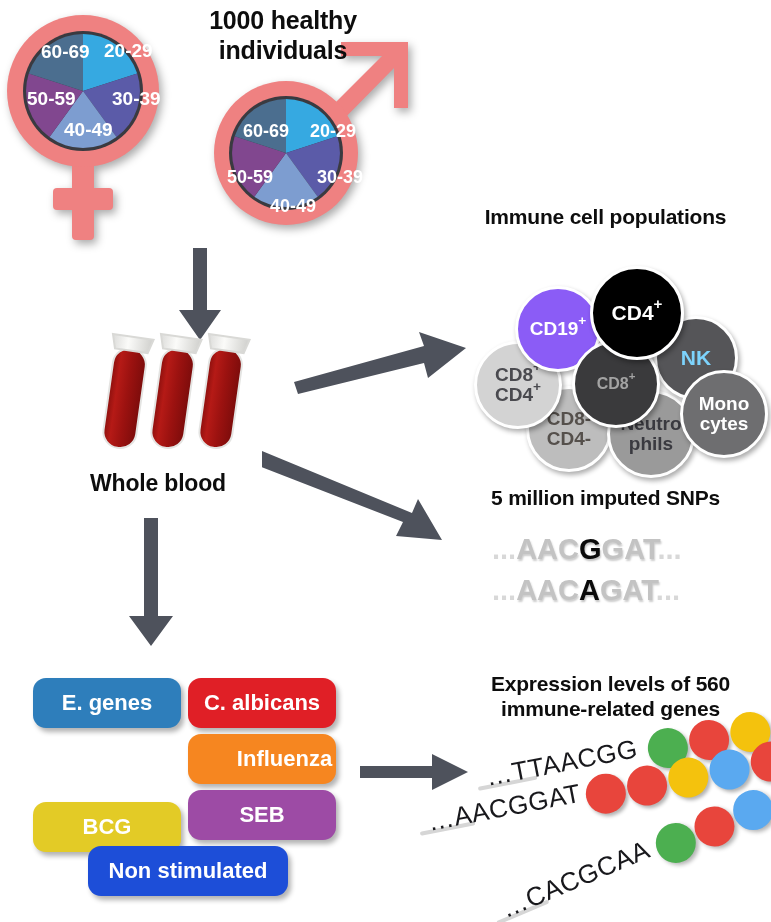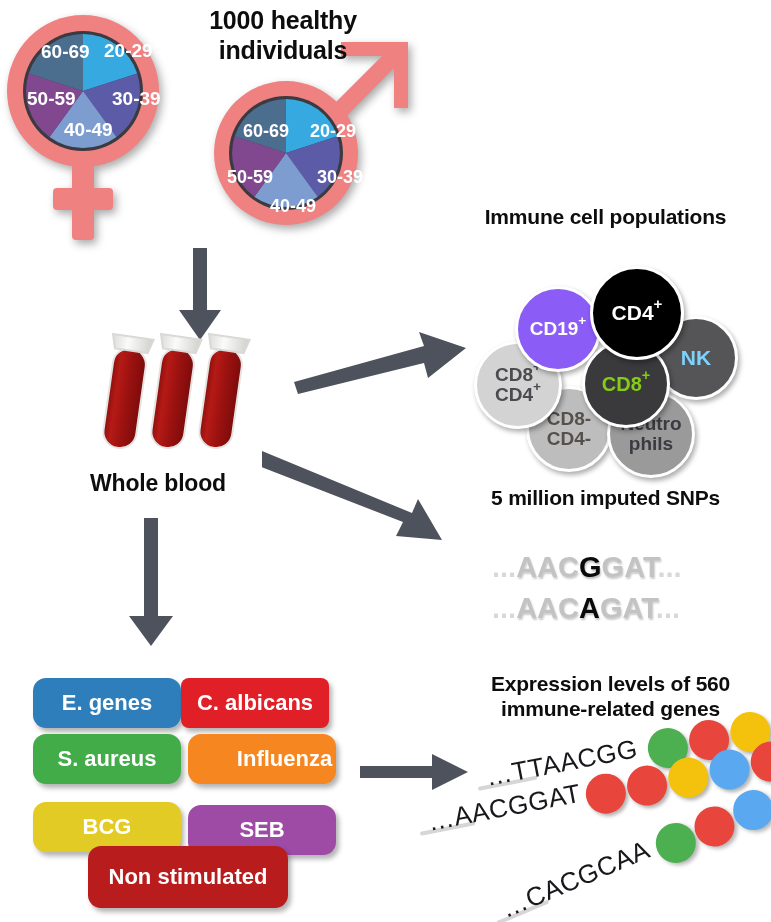--- a/index.html
+++ b/index.html
@@ -28,21 +28,21 @@
   .cell{position:absolute;border-radius:50%;border:3px solid #ffffff;
         display:flex;align-items:center;justify-content:center;
         text-align:center;font-weight:bold;line-height:1.04;
         box-shadow:2px 3px 5px rgba(0,0,0,0.33);box-sizing:border-box;}
   .cell span{display:block;}
   .cell sup{font-size:0.72em;line-height:0;position:relative;top:-0.22em;}
 
   
   .snpline{position:absolute;font-family:"Liberation Sans","DejaVu Sans",sans-serif;
            font-size:29px;letter-spacing:0px;white-space:nowrap;
-           color:#b9b9b9;font-weight:bold;margin-top:18px;}
+           color:#b9b9b9;font-weight:bold;}
   .snpline .dim{color:#c3c3c3;text-shadow:1px 2px 2px rgba(0,0,0,0.20);}
   .snpline .hot{color:#0a0a0a;text-shadow:1px 2px 2px rgba(0,0,0,0.25);}
   .snpline .faint{color:#d8d8d8;}
 
   
   .pill{position:absolute;border-radius:13px;color:#ffffff;font-weight:bold;
         font-size:22px;display:flex;align-items:center;justify-content:center;
         box-shadow:3px 4px 5px rgba(0,0,0,0.30);box-sizing:border-box;}
 
   
@@ -157,50 +157,52 @@
   <div class="abs" style="left:474px;top:238px;width:297px;height:200px;">
     <div class="cell" style="left:41px;top:48px;width:86px;height:86px;background:#8b5cf6;color:#ffffff;font-size:19px;z-index:5;">
       <span>CD19<sup>+</sup></span>
     </div>
     <div class="cell" style="left:116px;top:28px;width:94px;height:94px;background:#000000;color:#ffffff;font-size:21px;z-index:7;">
       <span>CD4<sup>+</sup></span>
     </div>
     <div class="cell" style="left:0px;top:103px;width:88px;height:88px;background:#d3d3d3;color:#4a4a4f;font-size:19px;z-index:3;">
       <span>CD8<sup>+</sup><br>CD4<sup>+</sup></span>
     </div>
-    <div class="cell" style="left:108px;top:102px;width:88px;height:88px;background:#3a3a3c;color:#84cc16;font-size:20px;z-index:6;">
+    <div class="cell" style="left:98px;top:102px;width:88px;height:88px;background:#3a3a3c;color:#a3a3a3;font-size:16px;z-index:6;">
       <span>CD8<sup>+</sup></span>
     </div>
     <div class="cell" style="left:180px;top:78px;width:84px;height:84px;background:#555558;color:#7dd3fc;font-size:21px;z-index:4;">
       <span>NK</span>
     </div>
     <div class="cell" style="left:52px;top:148px;width:86px;height:86px;background:#bdbdbd;color:#55504c;font-size:19px;z-index:2;">
       <span>CD8-<br>CD4-</span>
     </div>
     <div class="cell" style="left:133px;top:152px;width:88px;height:88px;background:#9a9a9a;color:#3a3a40;font-size:19px;z-index:3;">
       <span>Neutro<br>phils</span>
     </div>
+    <div class="cell" style="left:206px;top:132px;width:88px;height:88px;background:#6e6e70;color:#ffffff;font-size:19px;z-index:4;">
+      <span>Mono<br>cytes</span>
+    </div>
   </div>
 
   <div class="abs heading" id="title-snps">5 million imputed SNPs</div>
 
   <div class="snpline" style="left:492px;top:533px;">
     <span class="faint">...</span><span class="dim">AAC</span><span class="hot">G</span><span class="dim">GAT</span><span class="faint">...</span>
   </div>
   <div class="snpline" style="left:492px;top:574px;">
     <span class="faint">...</span><span class="dim">AAC</span><span class="hot">A</span><span class="dim">GAT</span><span class="faint">...</span>
   </div>
 
   <div class="pill" style="left:33px;top:678px;width:148px;height:50px;background:#2e7ebb;">E. genes</div>
-  <div class="pill" style="left:181px;top:678px;width:148px;height:50px;background:#e01f26;border-radius:8px;">C. albicans</div>
-  <div class="pill" style="left:33px;top:734px;width:148px;height:50px;background:#42ac49;">S. aureus</div>
+  <div class="pill" style="left:188px;top:678px;width:148px;height:50px;background:#e01f26;">C. albicans</div>
   <div class="pill" style="left:188px;top:734px;width:148px;height:50px;background:#f68620;padding-left:45px;">Influenza</div>
   <div class="pill" style="left:33px;top:790px;width:148px;height:50px;background:#e3cb26;margin-top:12px;">BCG</div>
-  <div class="pill" style="left:188px;top:790px;width:148px;height:50px;background:#9d4ba5;margin-top:15px;">SEB</div>
-  <div class="pill" style="left:88px;top:846px;width:200px;height:62px;background:#b91c1c;">Non stimulated</div>
+  <div class="pill" style="left:188px;top:790px;width:148px;height:50px;background:#9d4ba5;">SEB</div>
+  <div class="pill" style="left:88px;top:846px;width:200px;height:50px;background:#1d4ed8;">Non stimulated</div>
 
   <div class="abs heading" id="title-expression">Expression levels of 560 immune-related genes</div>
 
   <div class="strand" style="left:534px;top:772px;transform:rotate(-11deg);">
     <div class="strandbar" style="left:-58px;top:4px;width:60px;"></div>
     <div class="strandtxt" style="left:-48px;top:-19px;">…TTAACGG</div>
     <div class="bead" style="left:116px;top:-18px;width:40px;height:40px;background:#4caf50;"></div>
     <div class="bead" style="left:158px;top:-18px;width:40px;height:40px;background:#e8453c;"></div>
     <div class="bead" style="left:200px;top:-18px;width:40px;height:40px;background:#f4c20d;"></div>
     <div class="bead" style="left:242px;top:-18px;width:40px;height:40px;background:#5aa9f0;"></div>

